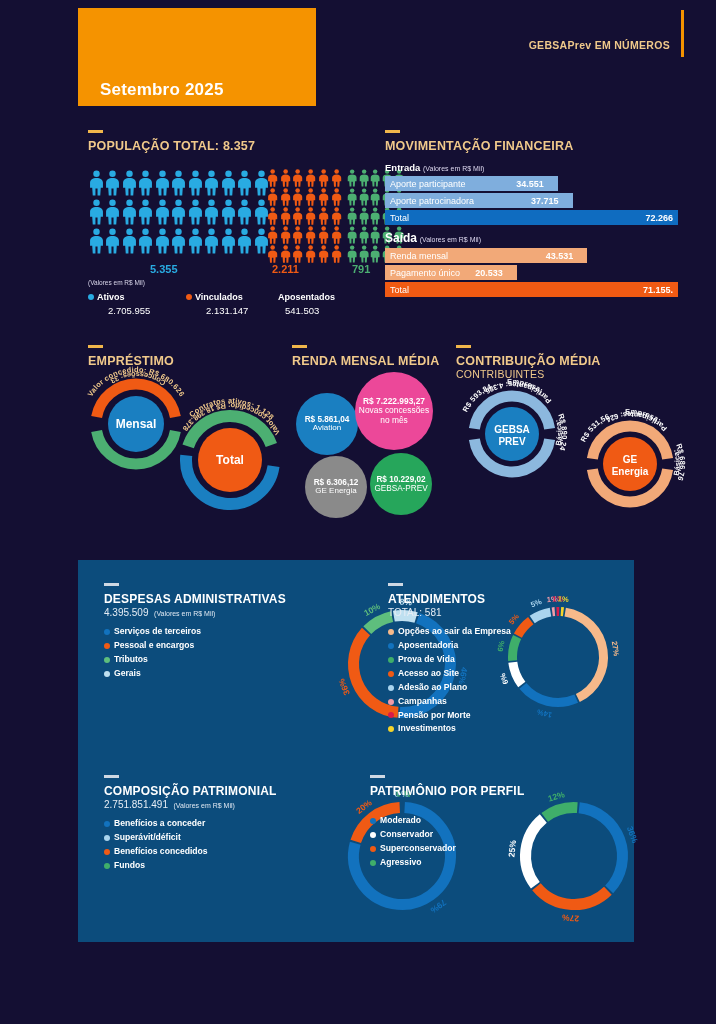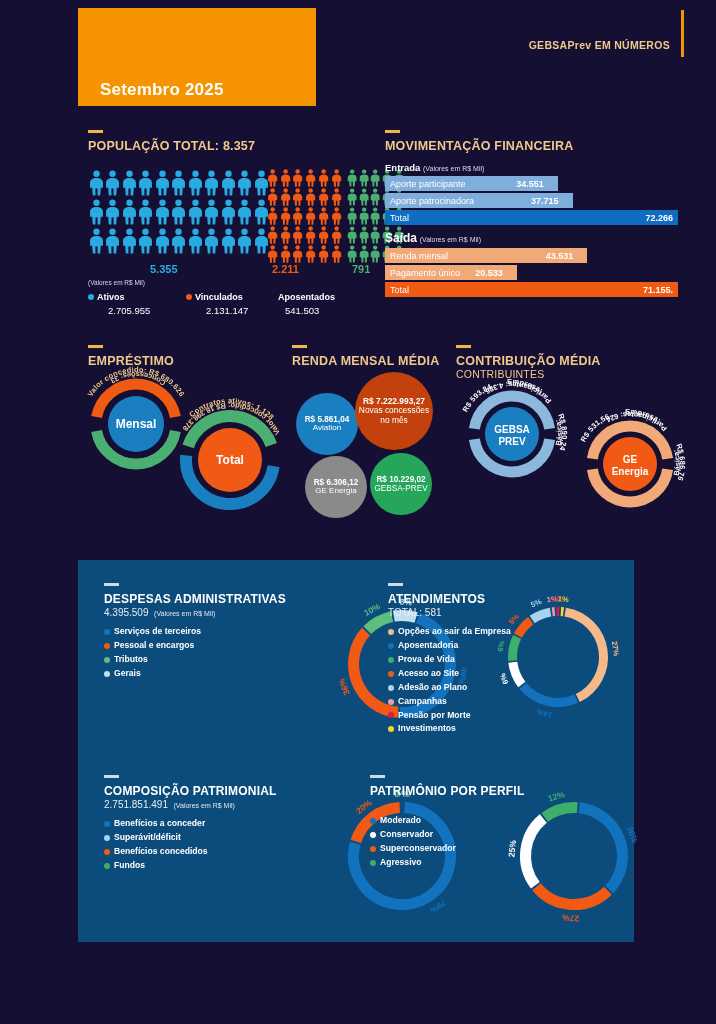--- a/index.html
+++ b/index.html
@@ -920,21 +920,21 @@
 
   <div class="mid-rend">
     <div class="dash"></div>
     <div class="sec-title">RENDA MENSAL MÉDIA</div>
   </div>
   <div id="rendaBubbles">
       <div class="bub" style="left:296px;top:393px;width:62px;height:62px;background:#1A7FC1;">
         <b style="font-size:8.2px;">R$ 5.861,04</b>
         <span style="font-size:8px;">Aviation</span>
       </div>
-      <div class="bub" style="left:355px;top:372px;width:78px;height:78px;background:#c2410c;">
+      <div class="bub" style="left:355px;top:372px;width:78px;height:78px;background:#ec4899;">
         <b style="font-size:8.4px;">R$ 7.222.993,27</b>
         <span style="font-size:8.4px;">Novas concessões no mês</span>
       </div>
       <div class="bub" style="left:305px;top:456px;width:62px;height:62px;background:#8A8A8A;">
         <b style="font-size:8.2px;">R$ 6.306,12</b>
         <span style="font-size:8px;">GE Energia</span>
       </div>
       <div class="bub" style="left:370px;top:453px;width:62px;height:62px;background:#26A65B;">
         <b style="font-size:8.2px;">R$ 10.229,02</b>
         <span style="font-size:8.2px;">GEBSA-PREV</span>

